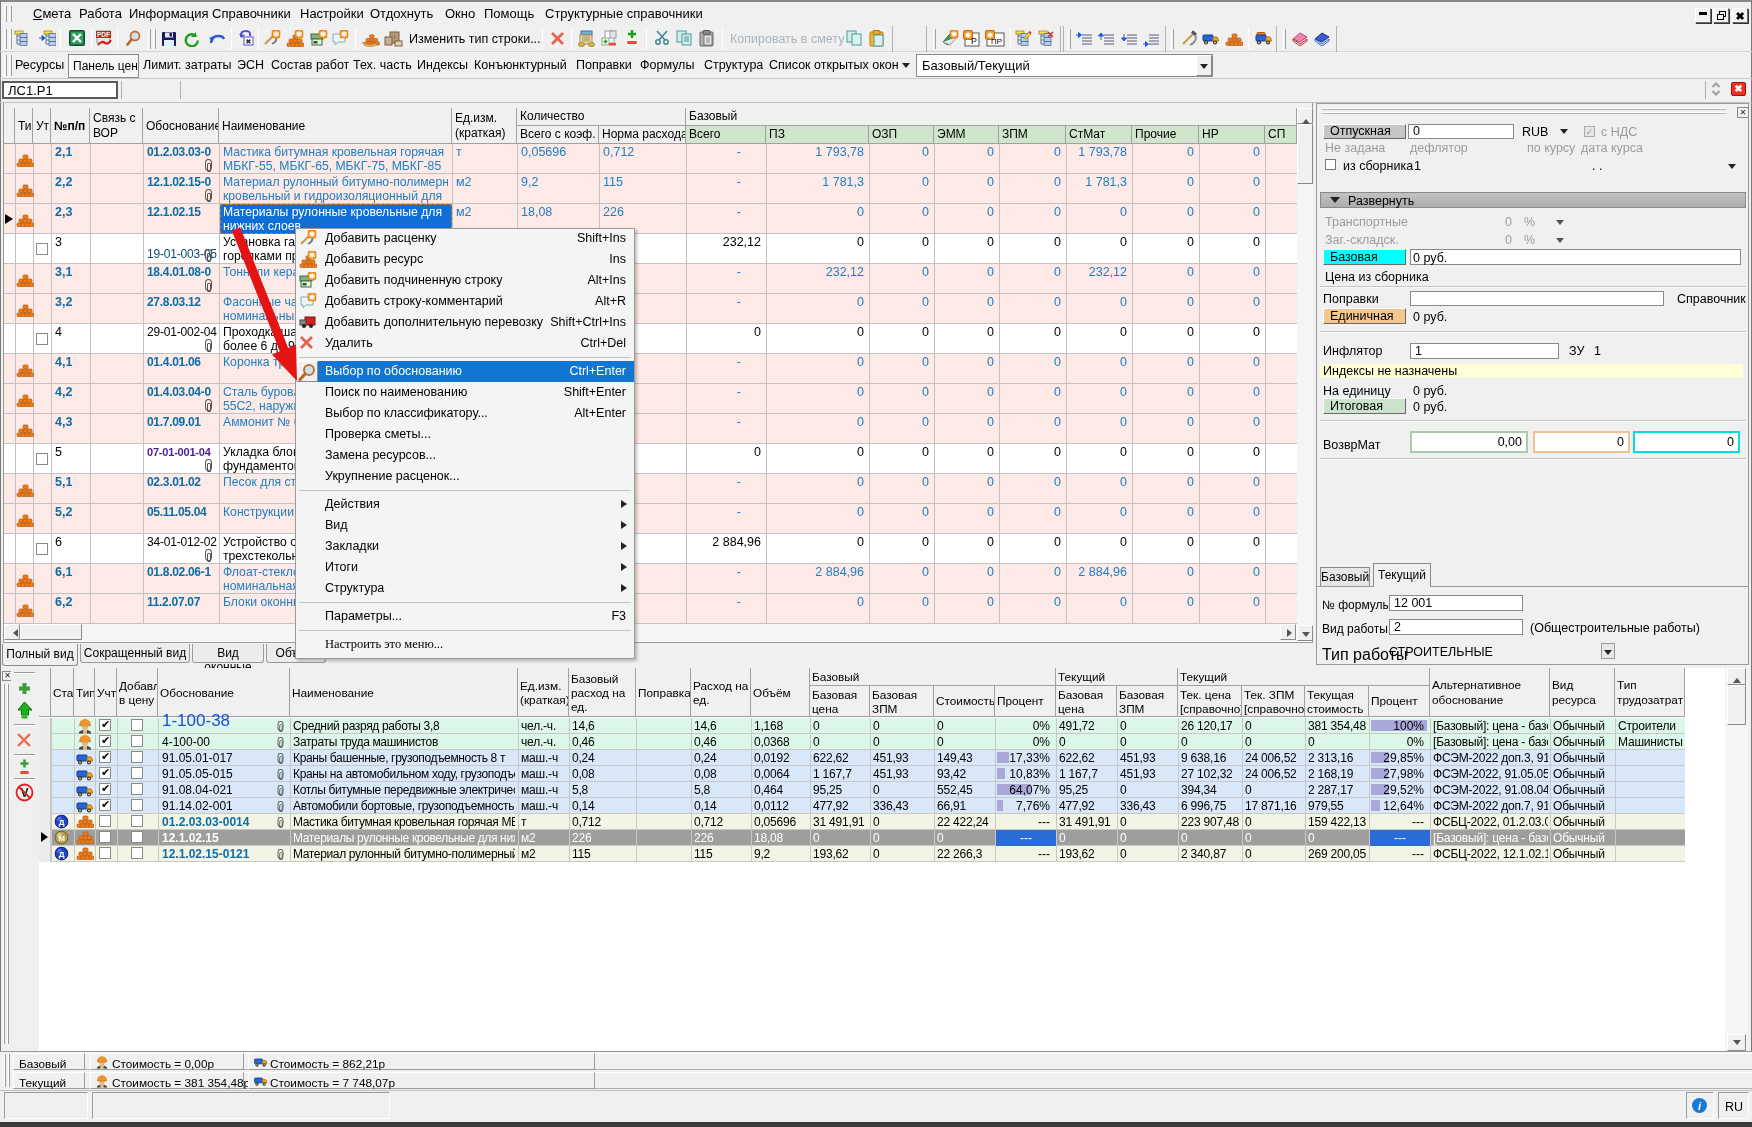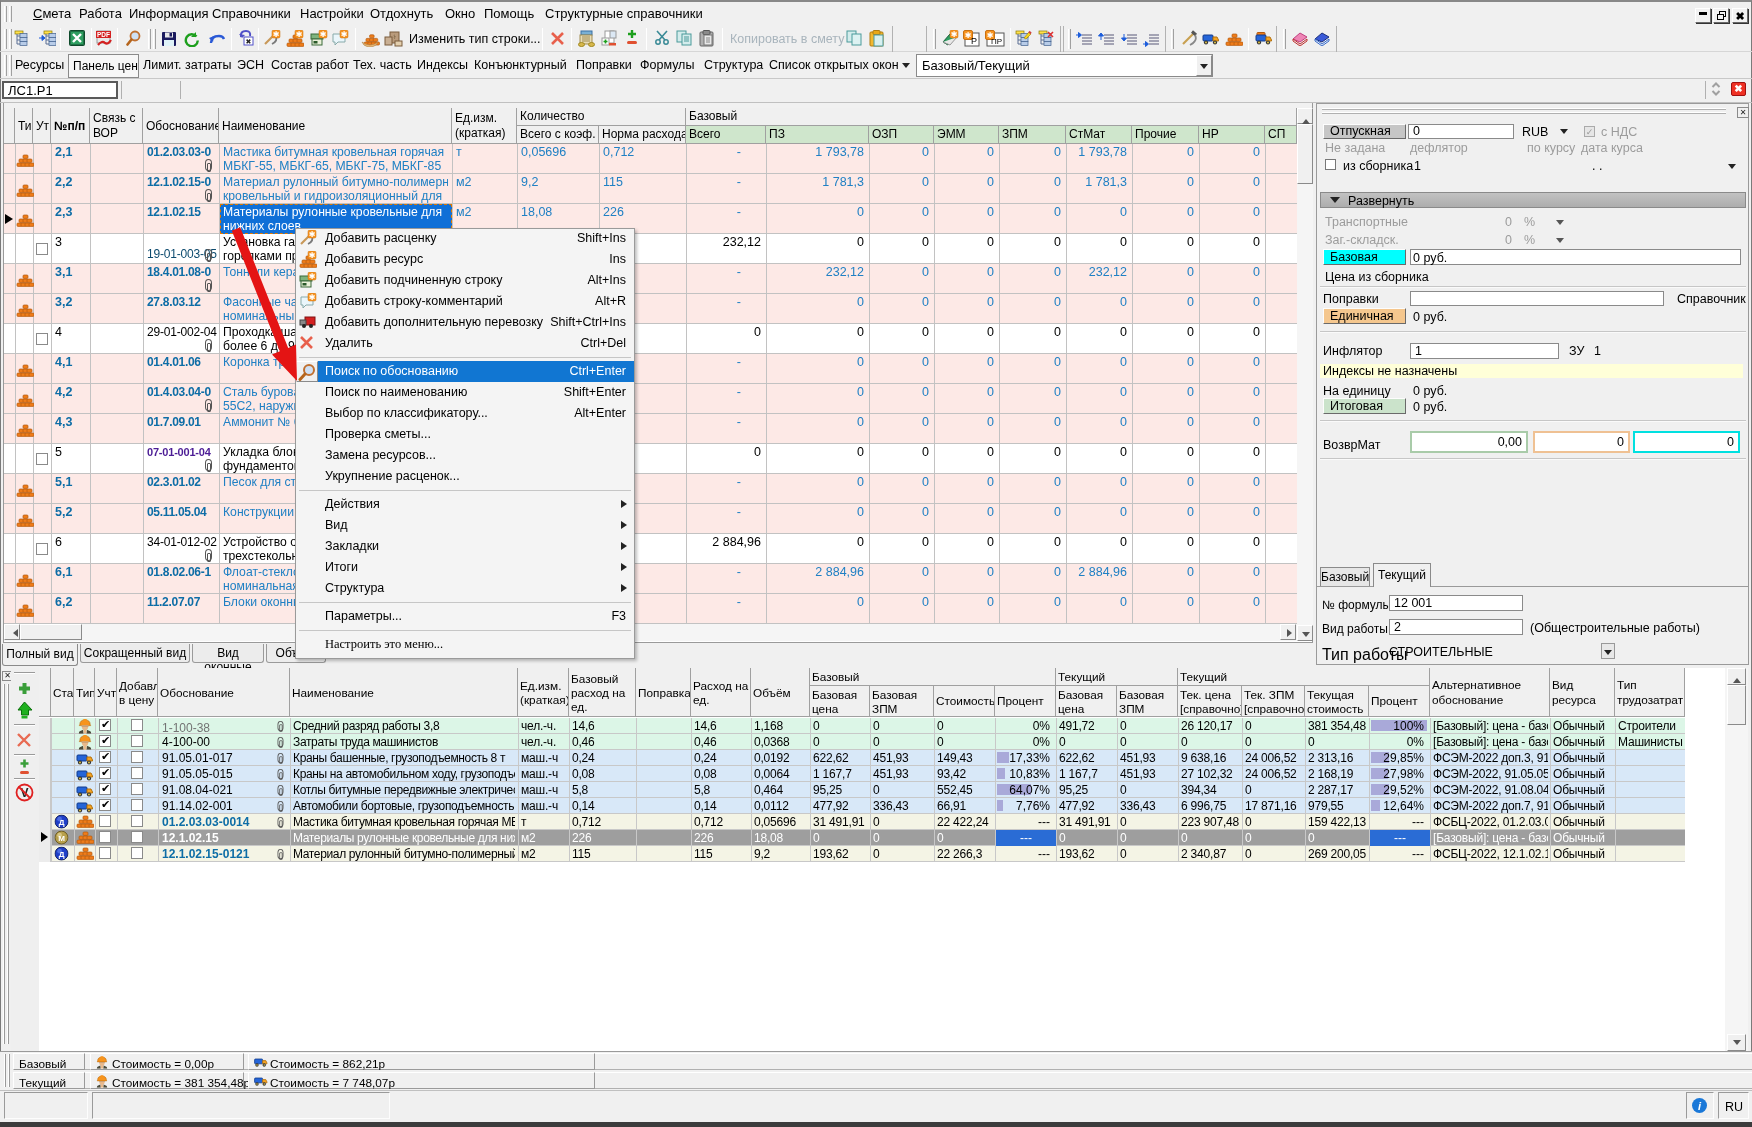--- a/index.html
+++ b/index.html
@@ -1260,21 +1260,21 @@
         <path d="M4.5 7.5 q0 5 3.5 5 q3.5 0 3.5 -5 z" fill="#e8b88a"></path>
         <path d="M4.5 7.5 h7 v1.5 h-7z" fill="#caa27a"></path>
         <path d="M6 12 l-3.5 1.5 q-1 0.5 -1 2.5 h5z" fill="#4a4a3a"></path>
         <path d="M10 12 l3.5 1.5 q1 0.5 1 2.5 h-5z" fill="#4a4a3a"></path>
         <rect x="6.5" y="12" width="3" height="4" fill="#e8b88a"></rect>
       </svg></div>
     <div style="position:absolute;left:99px;top:51.0px;width:12px;height:12px;background:#fff;border:1px solid #8a8a8a;">
       <div style="font-size:11px;line-height:11px;margin-left:1px;margin-top:-1px">✔</div>
     </div>
     <div style="position:absolute;left:131px;top:51.0px;width:12px;height:12px;background:#fff;border:1px solid #8a8a8a;"></div>
-    <div style="position:absolute;left:162px;top:53px;font-size:12px;color:#737373;;white-space:nowrap">1-100-38</div>
+    <div style="position:absolute;left:162px;top:43px;font-size:17px;color:#1d4ed8;;white-space:nowrap">1-100-38</div>
     <div class="paperclip" style="left:277px;top:51.5px;transform:scale(0.85)"></div>
     <div style="position:absolute;left:293px;top:51.0px;width:222px;font-size:12px;letter-spacing:-0.35px;color:#000;white-space:nowrap;overflow:hidden">Средний разряд работы 3,8</div>
     <div style="position:absolute;left:521px;top:51.0px;width:46px;font-size:12px;letter-spacing:-0.2px;color:#000;white-space:nowrap;overflow:hidden">чел.-ч.</div>
     <div style="position:absolute;left:572px;top:51.0px;width:62px;font-size:12px;letter-spacing:-0.2px;color:#000;white-space:nowrap;overflow:hidden">14,6</div>
     <div style="position:absolute;left:694px;top:51.0px;width:55px;font-size:12px;letter-spacing:-0.2px;color:#000;white-space:nowrap;overflow:hidden">14,6</div>
     <div style="position:absolute;left:754px;top:51.0px;width:54px;font-size:12px;letter-spacing:-0.2px;color:#000;white-space:nowrap;overflow:hidden">1,168</div>
     <div style="position:absolute;left:813px;top:51.0px;width:55px;font-size:12px;letter-spacing:-0.2px;color:#000;white-space:nowrap;overflow:hidden">0</div>
     <div style="position:absolute;left:873px;top:51.0px;width:59px;font-size:12px;letter-spacing:-0.2px;color:#000;white-space:nowrap;overflow:hidden">0</div>
     <div style="position:absolute;left:937px;top:51.0px;width:56px;font-size:12px;letter-spacing:-0.2px;color:#000;white-space:nowrap;overflow:hidden">0</div>
     <div style="position:absolute;left:1059px;top:51.0px;width:56px;font-size:12px;letter-spacing:-0.2px;color:#000;white-space:nowrap;overflow:hidden">491,72</div>
@@ -1910,21 +1910,21 @@
       </svg></div>
     <div style="position:absolute;left:30px;top:108px;font-size:12.5px;">Удалить</div>
     <div style="position:absolute;right:13px;top:108px;font-size:12.5px;">Ctrl+Del</div>
     <div style="position:absolute;left:4px;top:129px;width:332px;height:1px;background:#c6c6c6;"></div>
     <div style="position:absolute;left:23px;top:133px;width:316px;height:21px;background:#1176d2;"></div>
     <div style="position:absolute;left:1px;top:133px;width:22px;height:21px;background:#f0f0f0;border:1px solid;border-color:#fff #8a8a8a #8a8a8a #fff;"></div>
     <div class="ico" style="left:3px;top:135px"><svg width="19" height="18" viewBox="0 0 19 18">
         <circle cx="11" cy="7" r="5" fill="#cfe0f4" stroke="#c07030" stroke-width="2"></circle>
         <path d="M7 11 L2 16.5" stroke="#b5651d" stroke-width="3" stroke-linecap="round"></path>
       </svg></div>
-    <div style="position:absolute;left:30px;top:136px;font-size:12.5px;color:#fff">Поиск по обоснованию</div>
+    <div style="position:absolute;left:30px;top:136px;font-size:12.5px;color:#fff">Выбор по обоснованию</div>
     <div style="position:absolute;right:13px;top:136px;font-size:12.5px;color:#fff">Ctrl+Enter</div>
     <div style="position:absolute;left:30px;top:157px;font-size:12.5px;">Поиск по наименованию</div>
     <div style="position:absolute;right:13px;top:157px;font-size:12.5px;">Shift+Enter</div>
     <div style="position:absolute;left:30px;top:178px;font-size:12.5px;">Выбор по классификатору...</div>
     <div style="position:absolute;right:13px;top:178px;font-size:12.5px;">Alt+Enter</div>
     <div style="position:absolute;left:30px;top:199px;font-size:12.5px;">Проверка сметы...</div>
     <div style="position:absolute;left:30px;top:220px;font-size:12.5px;">Замена ресурсов...</div>
     <div style="position:absolute;left:30px;top:241px;font-size:12.5px;">Укрупнение расценок...</div>
     <div style="position:absolute;left:4px;top:262px;width:332px;height:1px;background:#c6c6c6;"></div>
     <div style="position:absolute;left:30px;top:269px;font-size:12.5px;">Действия</div>

